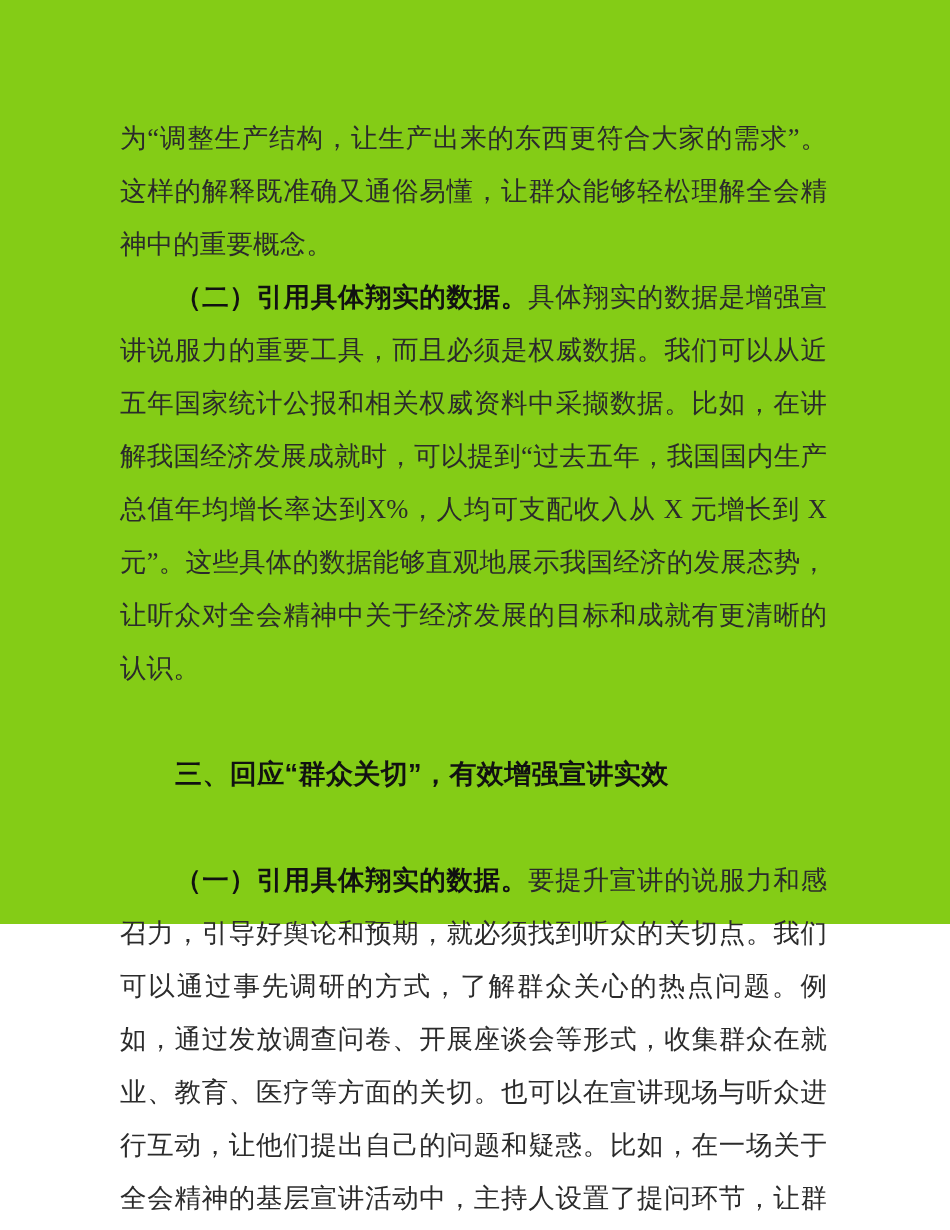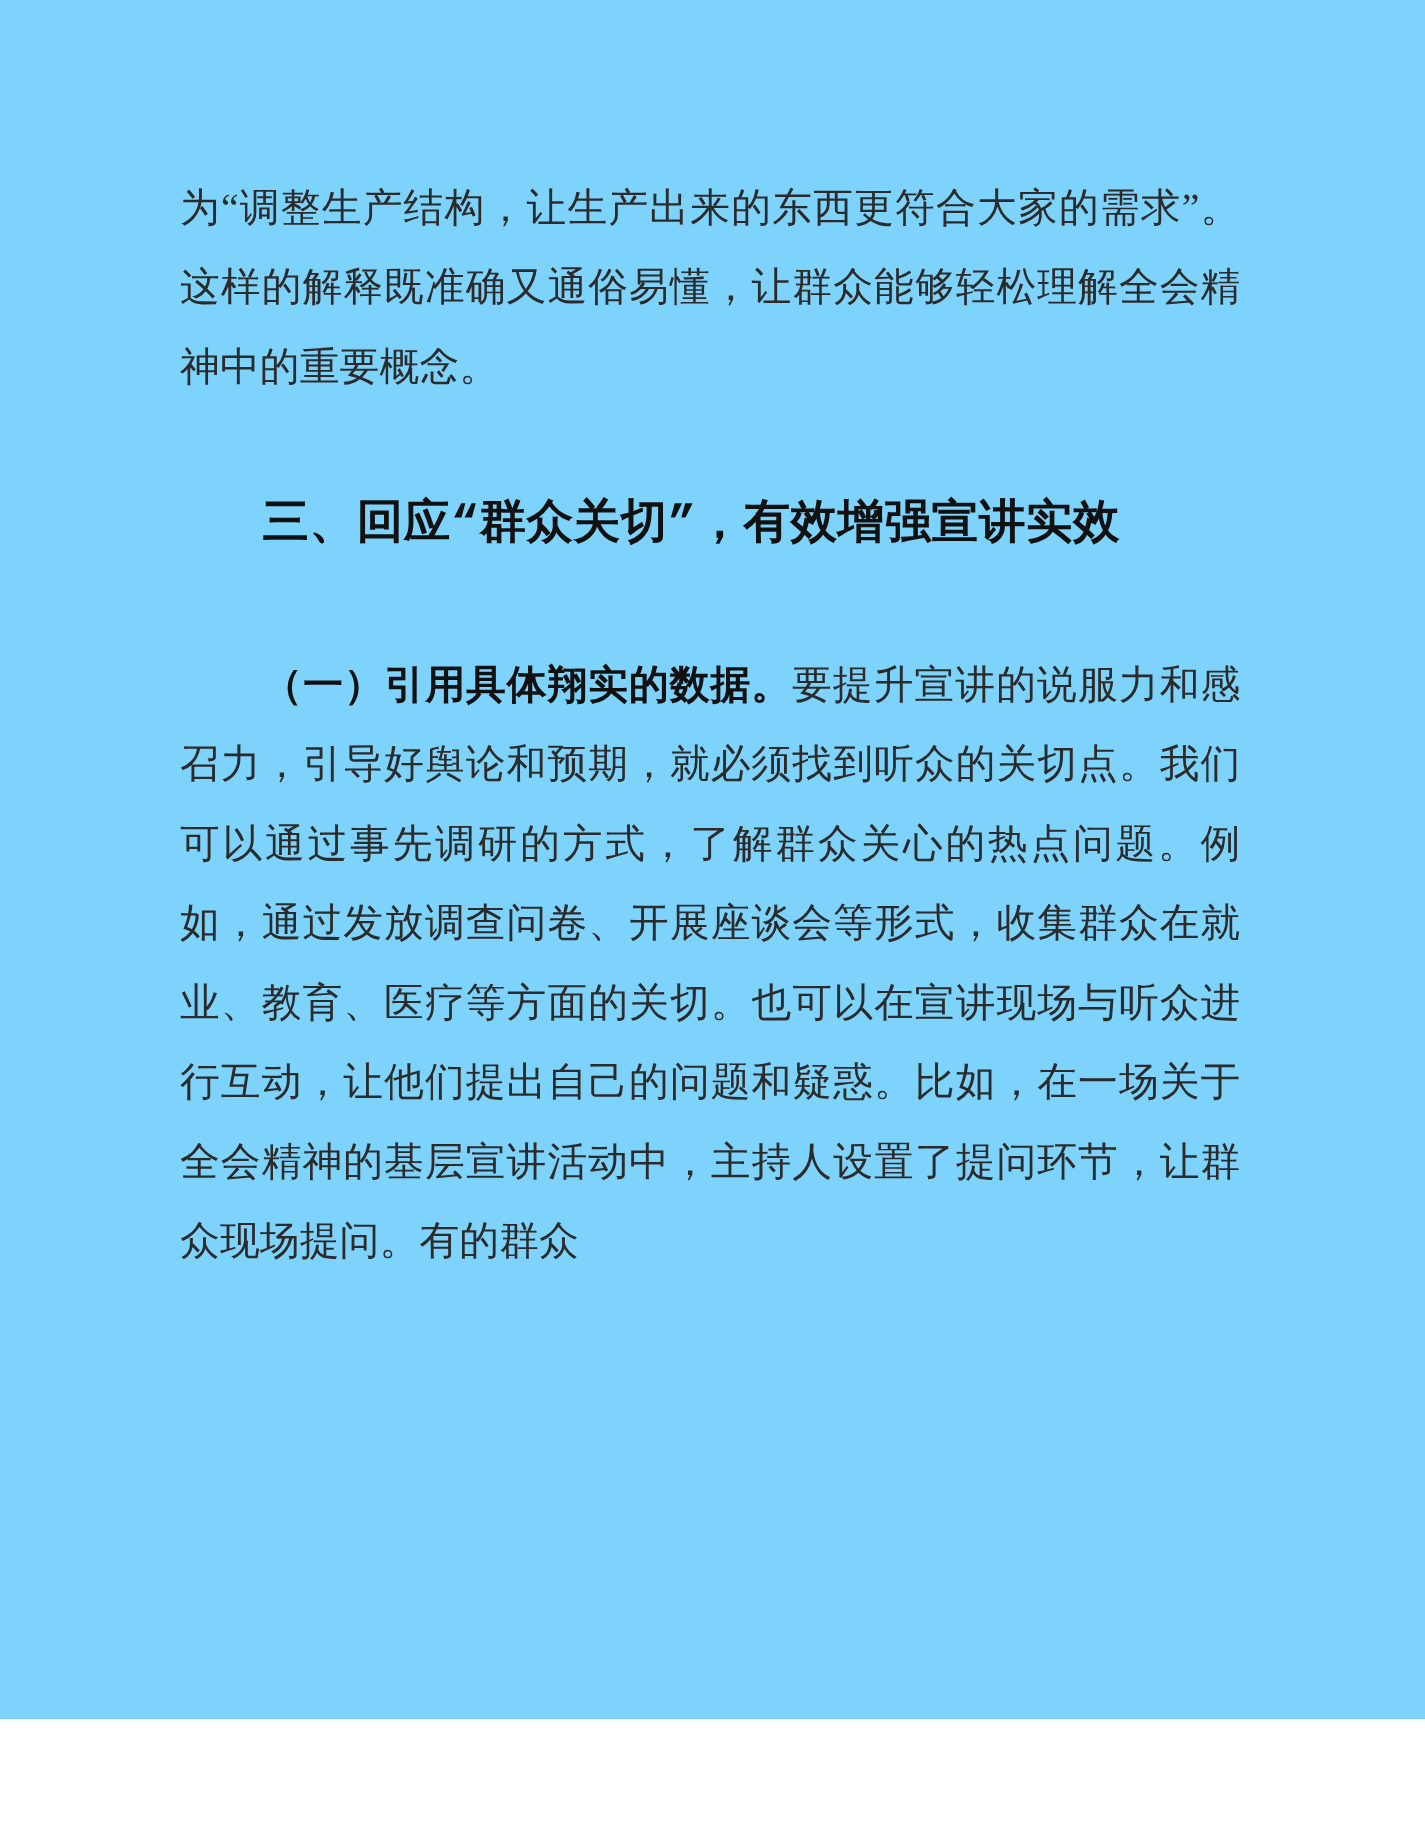--- a/index.html
+++ b/index.html
@@ -10,22 +10,22 @@
     width: 950px;
     height: 1230px;
     background: #ffffff;
     font-family: "Liberation Serif", "DejaVu Serif", serif;
     overflow: hidden;
   }
 
   .page {
     position: relative;
     width: 950px;
-    height: 1146px;
-    background: #7dd3fc;
+    height: 924px;
+    background: #84cc16;
     box-sizing: border-box;
     padding: 112px 123px 0 120px;
   }
 
   .doc-body {
     width: 707px;
   }
 
   p.para {
     margin: 0;
@@ -51,42 +51,43 @@
   .lead {
     font-family: "Liberation Sans", "DejaVu Sans", sans-serif;
     font-weight: 700;
     color: #111111;
     letter-spacing: 0;
   }
 
   h3.section-heading {
     margin: 0;
     padding: 0;
-    font-family: Liberation Mono, monospace;
-    font-size: 31px;
+    font-family: Liberation Sans, sans-serif;
+    font-size: 27px;
     line-height: 53px;
     font-weight: 700;
     color: #111111;
     text-indent: 55px;
     text-align: left;
     letter-spacing: 0.4px;
   }
 
   .gap-line {
     height: 53px;
   }
 </style>
 </head>
 <body>
 
 <div class="page">
   <div class="doc-body">
 
     <p class="para cont">为“调整生产结构，让生产出来的东西更符合大家的需求”。这样的解释既准确又通俗易懂，让群众能够轻松理解全会精神中的重要概念。</p>
 
+    <p class="para indent"><span class="lead">（二）引用具体翔实的数据。</span><span>具体翔实的数据是增强宣讲说服力的重要工具，而且必须是权威数据。我们可以从近五年国家统计公报和相关权威资料中采撷数据。比如，在讲解我国经济发展成就时，可以提到“过去五年，我国国内生产总值年均增长率达到X%，人均可支配收入从 X 元增长到 X 元”。这些具体的数据能够直观地展示我国经济的发展态势，让听众对全会精神中关于经济发展的目标和成就有更清晰的认识。</span></p>
 
     <div class="gap-line"></div>
 
     <h3 class="section-heading">三、回应“群众关切”，有效增强宣讲实效</h3>
 
     <div class="gap-line"></div>
 
     <p class="para indent"><span class="lead">（一）引用具体翔实的数据。</span><span>要提升宣讲的说服力和感召力，引导好舆论和预期，就必须找到听众的关切点。我们可以通过事先调研的方式，了解群众关心的热点问题。例如，通过发放调查问卷、开展座谈会等形式，收集群众在就业、教育、医疗等方面的关切。也可以在宣讲现场与听众进行互动，让他们提出自己的问题和疑惑。比如，在一场关于全会精神的基层宣讲活动中，主持人设置了提问环节，让群众现场提问。有的群众</span></p>
 
   </div>

